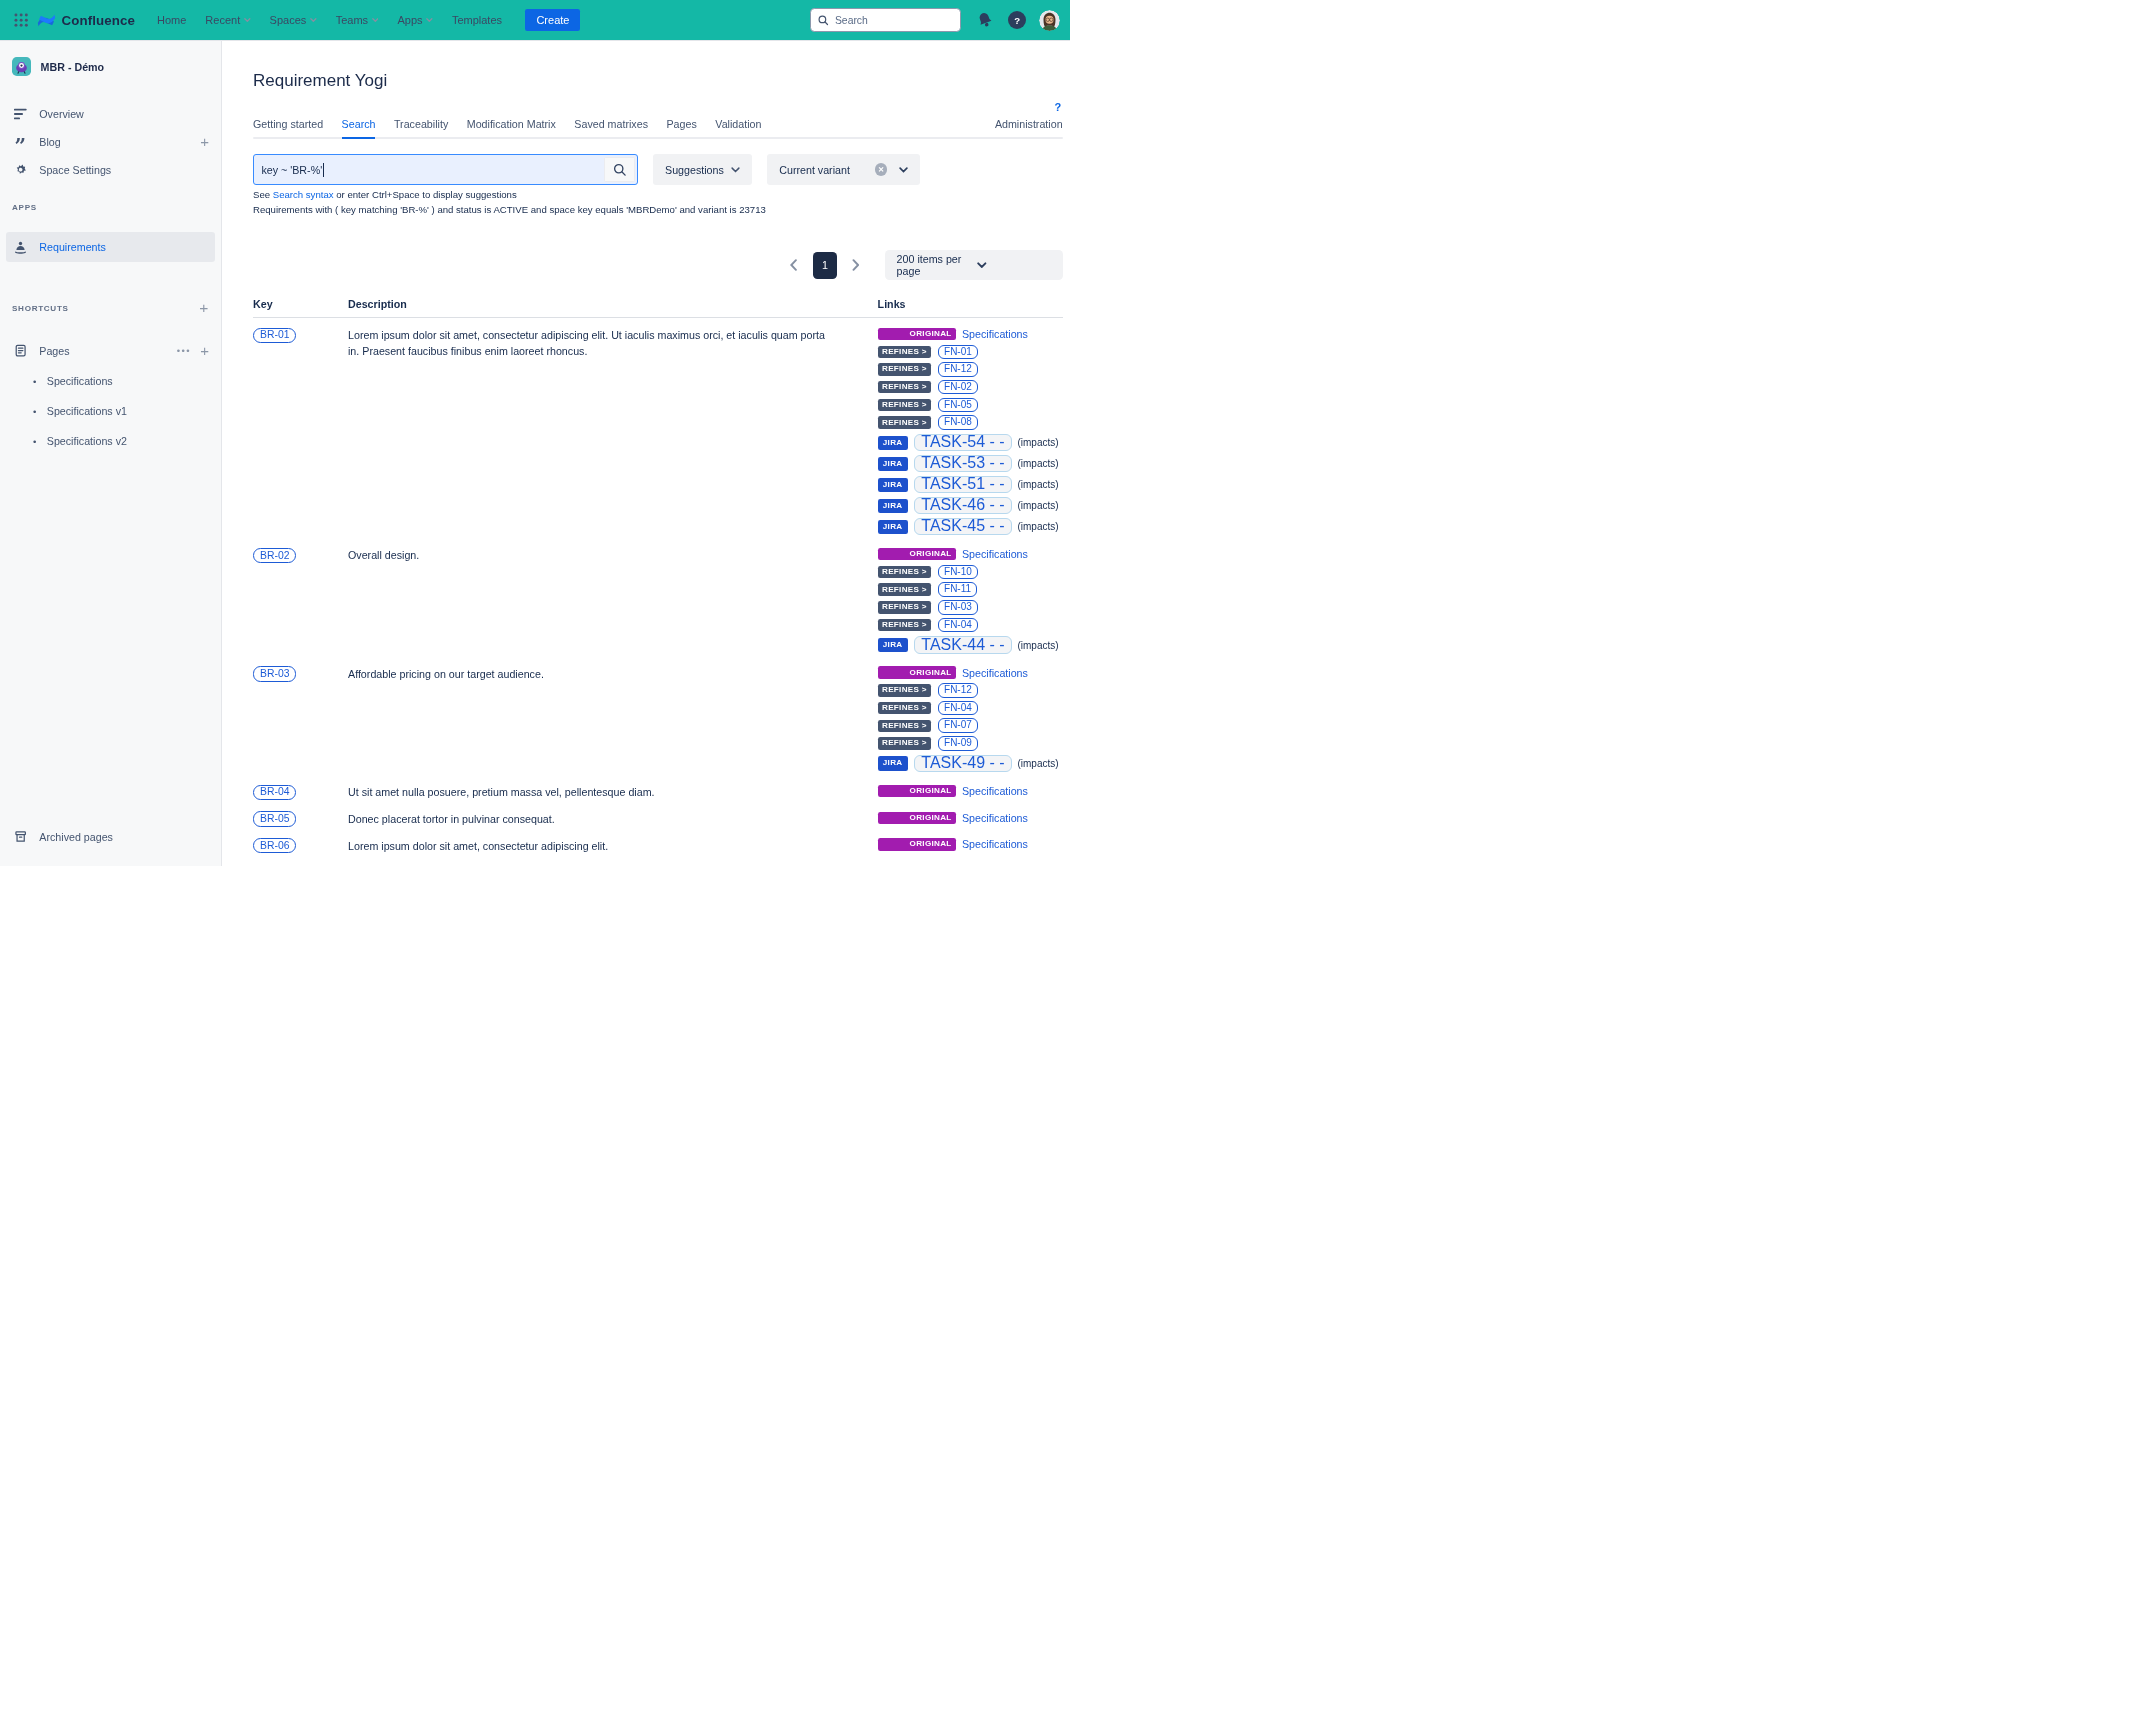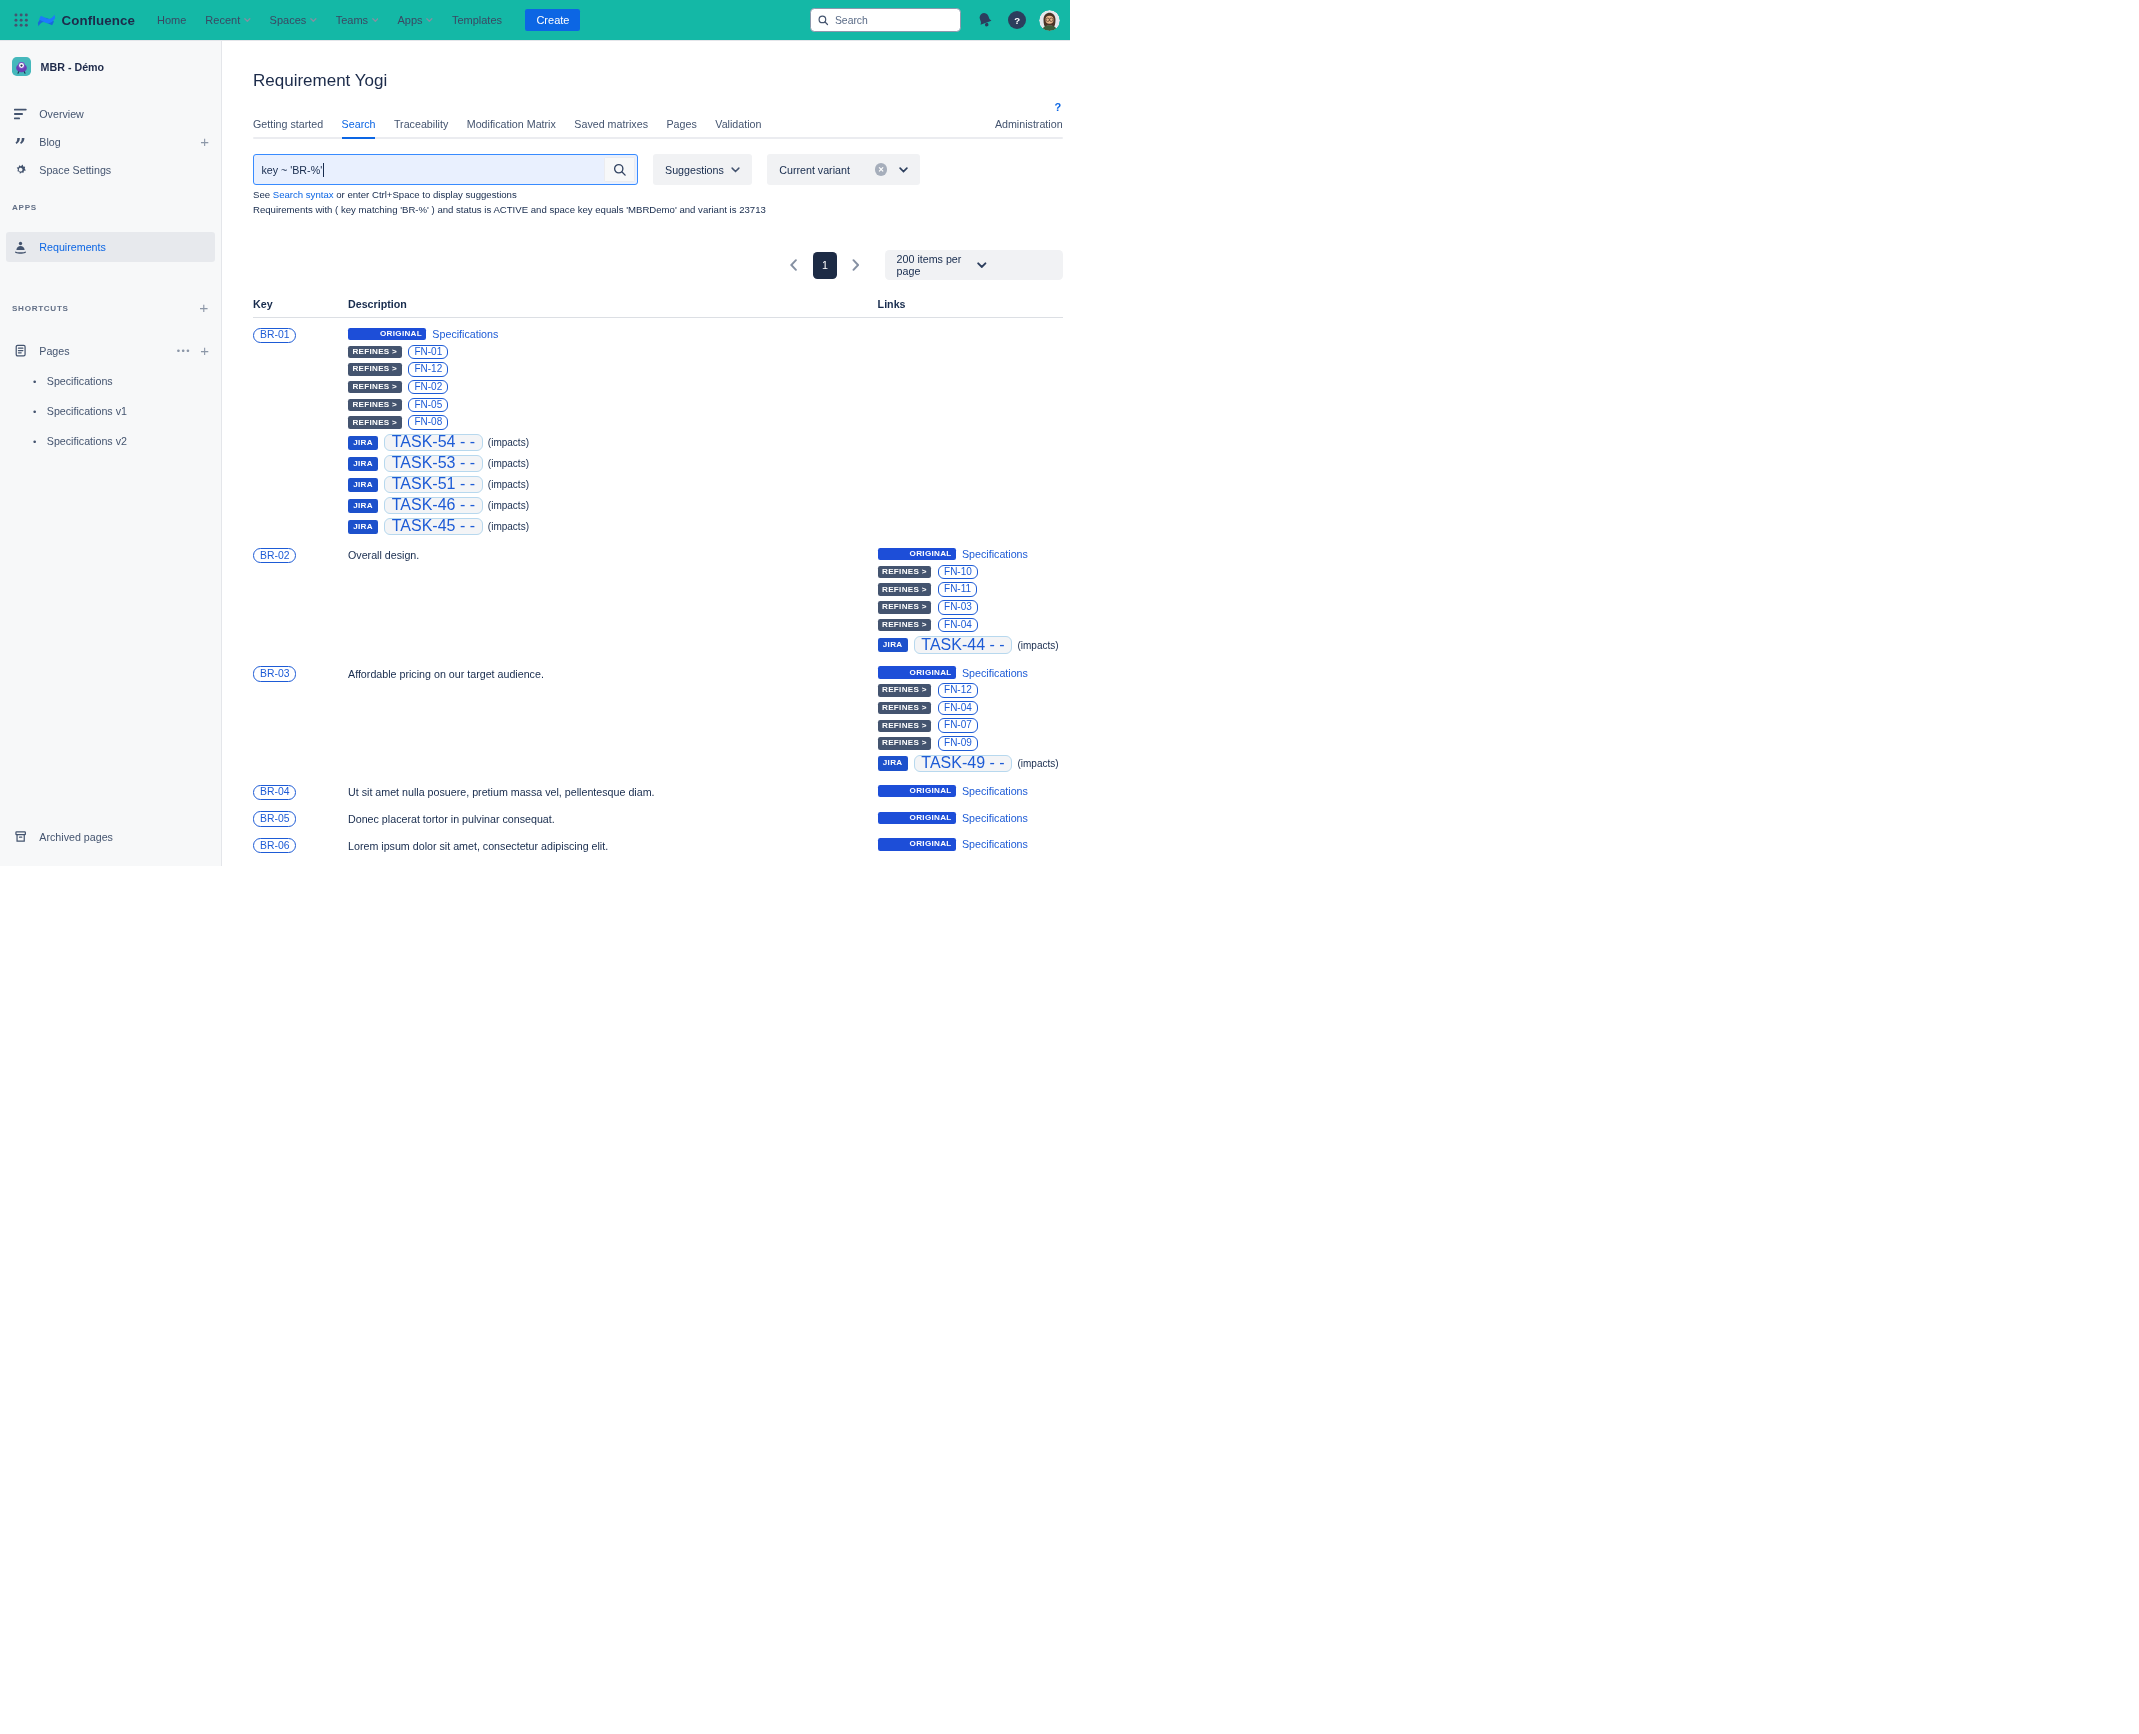--- a/index.html
+++ b/index.html
@@ -102,21 +102,21 @@
   .t-row{display:grid;grid-template-columns:95px 1fr 185px;padding-top:9px;}
   .key-pill{display:inline-block;border:1.5px solid #1d5bd6;color:#1d5bd6;border-radius:7.4px;
             padding:0.7px 6px 1.5px 6px;font-size:10.4px;font-weight:500;background:#fff;}
   .cell-key{align-self:start;}
   .cell-desc{font-size:10.7px;color:#172b4d;line-height:15.5px;padding:0.7px 44px 0 0;}
   .cell-links{display:flex;flex-direction:column;align-items:flex-start;}
   .link-row{display:flex;align-items:center;margin-bottom:4.4px;height:13.3px;}
   .link-row.jira{height:18px;margin-bottom:3px;}
   .badge{display:inline-block;color:#fff;font-size:8.1px;font-weight:700;border-radius:2.2px;
          padding:2.2px 4.4px;letter-spacing:0.3px;line-height:1;}
-  .badge-original{background:#1d4ed8;padding-left:32px;}
+  .badge-original{background:#a21caf;padding-left:32px;}
   .badge-refines{background:#44546f;}
   .badge-jira{background:#1d51cc;padding:3px 5.2px;}
   .spec-link{color:#1d5bd6;font-size:10.7px;margin-left:6px;}
   .fn-pill{display:inline-block;border:1.5px solid #1d5bd6;color:#1d5bd6;border-radius:6px;
            font-size:10px;font-weight:500;padding:0 5.2px;line-height:12.6px;margin-left:6.7px;background:#fff;}
   .task-pill{display:inline-block;border:1.1px solid #b7d8ee;background:#f3f4f6;color:#1d5bd6;
              border-radius:6px;font-size:16px;padding:1.5px 6.7px;margin-left:6px;line-height:12.6px;}
   .impacts{font-size:10px;color:#172b4d;margin-left:5.2px;}
 </style>
 </head>
@@ -414,20 +414,21 @@
 
       <div class="rtable">
         <div class="t-head">
           <div>Key</div>
           <div>Description</div>
           <div>Links</div>
         </div>
         <div id="t-body">
             <div class="t-row">
     <div class="cell-key"><a class="key-pill">BR-01</a></div>
+    <div class="cell-desc">Lorem ipsum dolor sit amet, consectetur adipiscing elit. Ut iaculis maximus orci, et iaculis quam porta in. Praesent faucibus finibus enim laoreet rhoncus.</div>
     <div class="cell-links">
                 <div class="link-row">
     <span class="badge badge-original">ORIGINAL</span>
     <a class="spec-link target">Specifications</a>
   </div>
                 <div class="link-row">
     <span class="badge badge-refines">REFINES &gt;</span>
     <a class="fn-pill target">FN-01</a>
   </div>
                 <div class="link-row">

